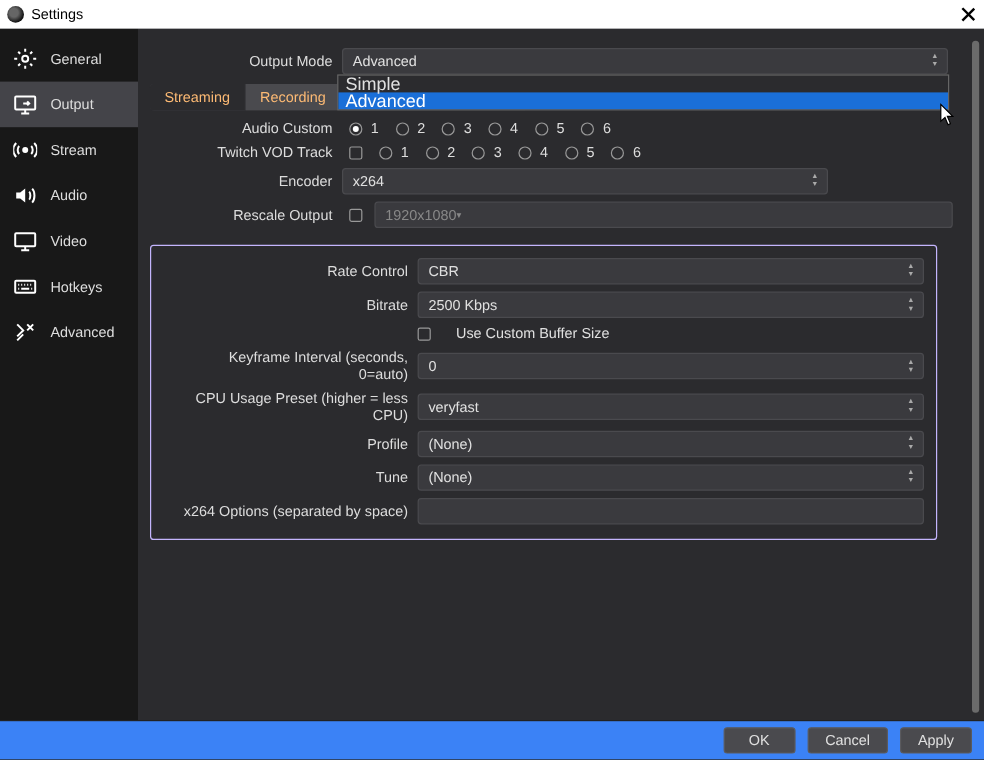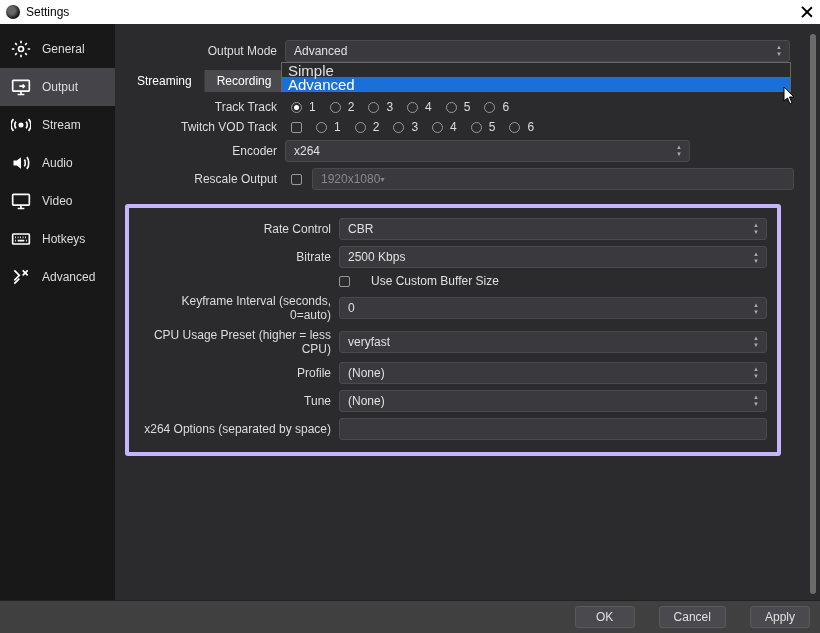--- a/index.html
+++ b/index.html
@@ -119,21 +119,21 @@
     height: 22px;
     background: #3a3a3e;
     border-radius: 3px;
     display: flex;
     width: 660px;
     overflow: hidden;
   }
   .tab {
     padding: 0 12px;
     display: flex; align-items: center;
-    color: #ffffff; cursor: pointer;
+    color: #fdba74; cursor: pointer;
     background: #4a4a4e;
     border-right: 1px solid #3a3a3e;
   }
   .tab.active { background: #2b2b2e; }
 
   .row-group {
     margin-top: 8px;
   }
   .wide .label { width: 160px; }
   .panel2 .label { width: 200px; }
@@ -148,37 +148,37 @@
   }
   .radio { border-radius: 50%; position: relative; }
   .radio.filled::after {
     content:""; position:absolute; inset:2px; border-radius:50%; background:#fff;
   }
   .check { border-radius: 2px; background: #2b2b2e; }
   .track-item { display:flex; align-items:center; gap:3px; color:#ddd; cursor:pointer; }
 
   .divider-box {
     margin-top: 14px;
-    border: 4px solid #c4b5fd;
+    border: 1px solid #c4b5fd;
     border-radius: 3px;
-    padding: 10px 10px 6px 10px;
+    padding: 10px 10px 6px 22px;
     width: 656px;
   }
 
   .checkbox-row { display:flex; align-items:center; gap:17px; padding-left: 0; }
 
   .footer {
     position: absolute;
     left: 0; right: 0; bottom: 0;
     height: 33px;
-    background: #404040;
+    background: #3b82f6;
     display: flex;
     justify-content: flex-end;
     align-items: center;
-    gap: 24px;
+    gap: 10px;
     padding: 0 10px;
     border-top: 1px solid #222;
   }
   .btn {
     min-width: 60px;
     height: 22px;
     background: #4a4a4e;
     border: 1px solid #5a5a5e;
     border-radius: 3px;
     color: #e0e0e0;
@@ -319,21 +319,21 @@
       <div class="tab">
           <span>Audio</span>
         </div>
       <div class="tab" style="min-width:82px;">
           <span>Replay Buffer</span>
         </div>
     </div>
 
     <div class="row-group">
       <div class="form-row wide">
-        <div class="label">Track Track</div>
+        <div class="label">Audio Custom</div>
         <div class="tracks">
           <span class="track-item">
               <span class="radio filled"></span>
               <span>1</span>
             </span>
           <span class="track-item">
               <span class="radio"></span>
               <span>2</span>
             </span>
           <span class="track-item">

